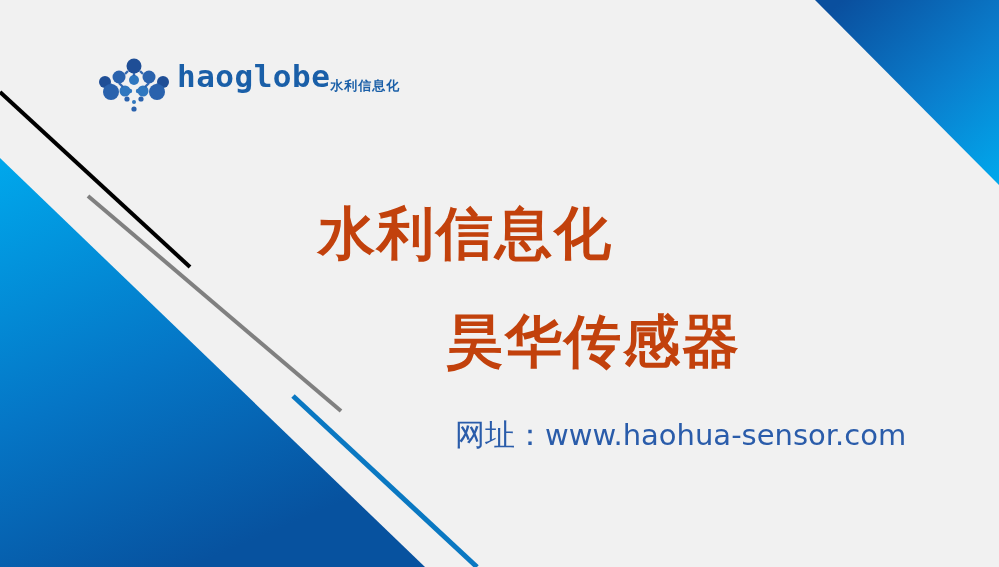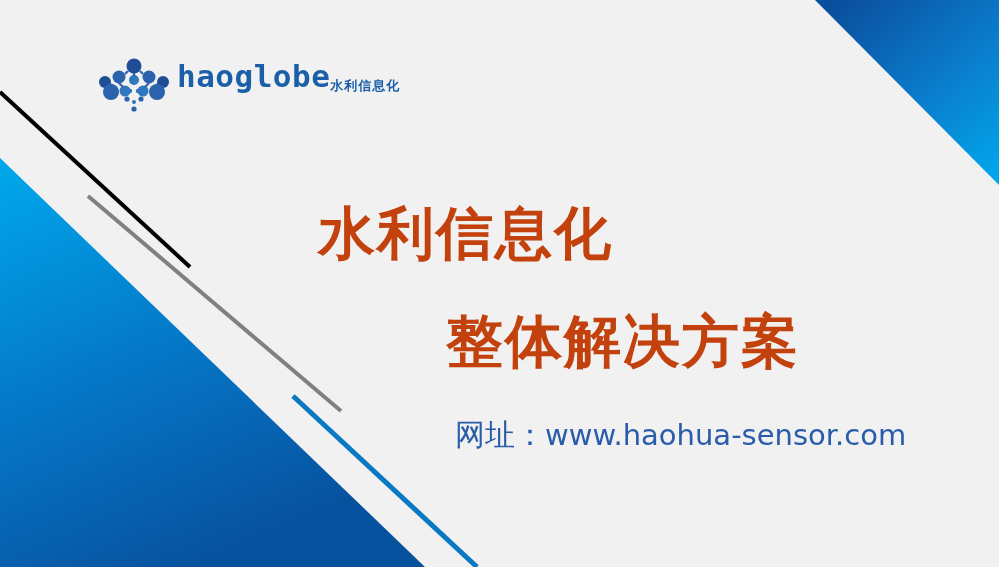--- a/index.html
+++ b/index.html
@@ -179,21 +179,21 @@
       </g>
     </svg>
     <div id="logo-text-block">
       <div id="logo-wordmark">haoglobe</div>
       <div id="logo-subtitle">水利信息化</div>
     </div>
   </div>
 
   <div id="headline">
     <div class="headline-line" id="headline-line-1">水利信息化</div>
-    <div class="headline-line" id="headline-line-2">整体解决方案</div>
+    <div class="headline-line" id="headline-line-2">昊华传感器</div>
   </div>
 
   <div id="website">
     <span id="website-label">网址：</span>
     <span id="website-url">www.haohua-sensor.com</span>
   </div>
 
 </div>
 
 </body></html>

